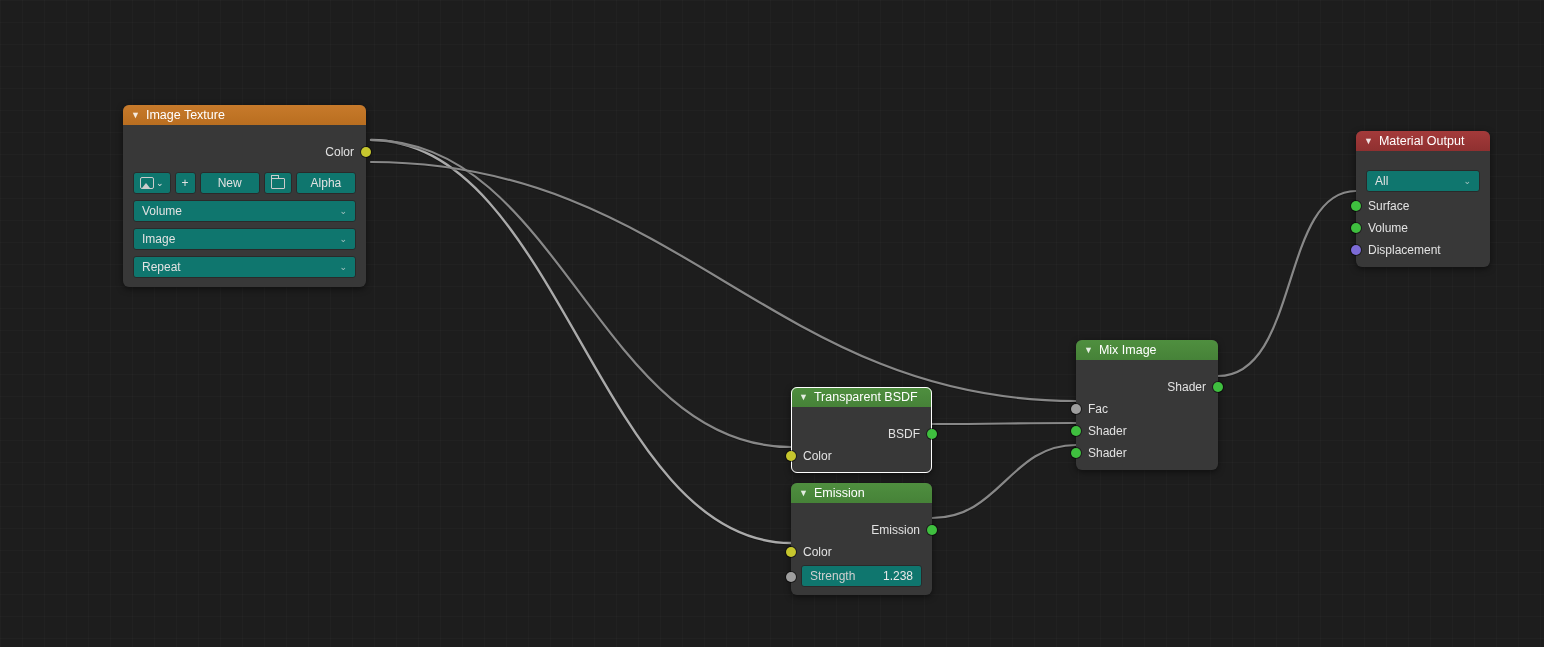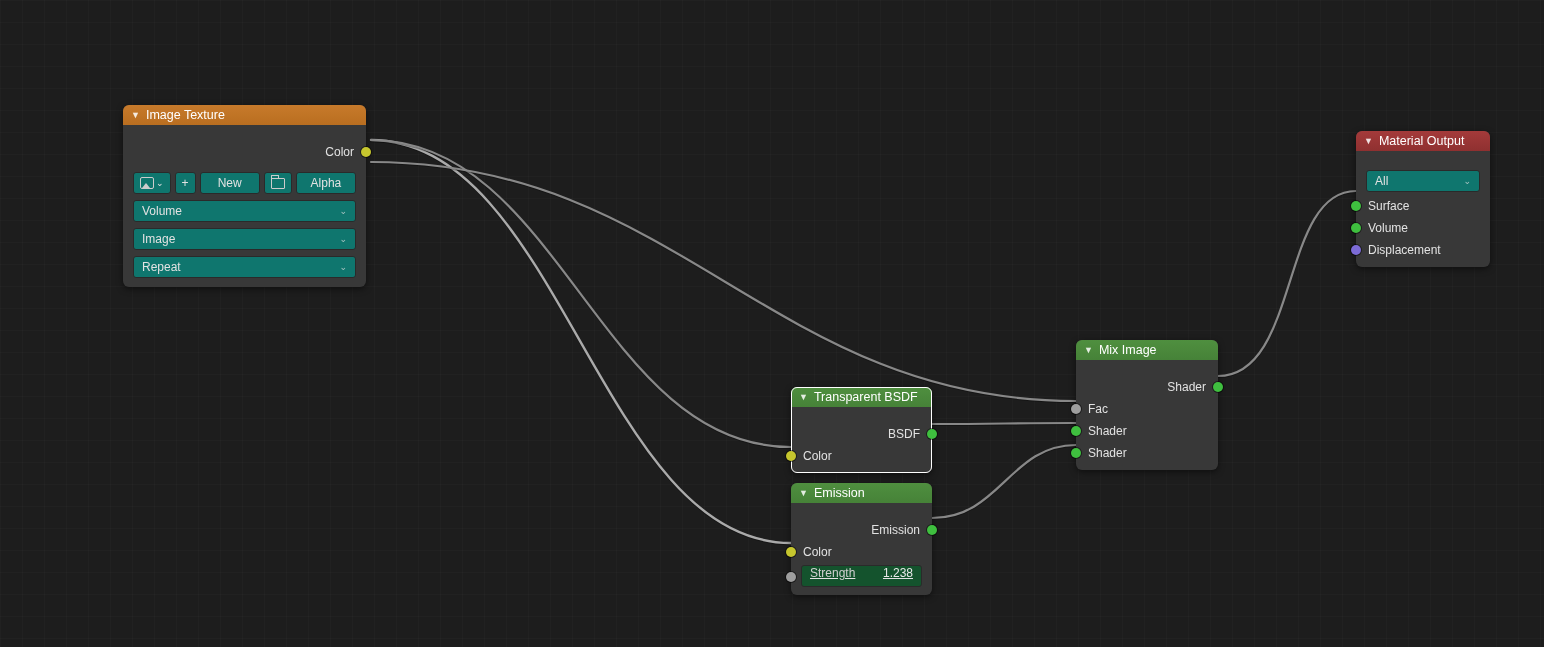--- a/index.html
+++ b/index.html
@@ -124,31 +124,31 @@
   }
   .btn.iconbtn { padding: 0 6px; }
   .btn.grow { flex: 1; justify-content: center; }
   .select {
     justify-content: space-between;
     width: 100%;
   }
   .select .chev { font-size: 9px; opacity: 0.7; margin-left: 6px; }
 
   .valuefield {
-    background: #14532d;
+    background: #0f766e;
     border: 1px solid #2a2a2a;
     border-radius: 3px;
     height: 20px;
     display: flex;
+    align-items: center;
     justify-content: space-between;
     padding: 0 8px;
     margin: 2px 10px;
     font-size: 12px;
     cursor: ew-resize;
-    text-decoration: underline;
   }
   .valuefield .lab { color:#d0d0d0; }
   .valuefield .val { color:#e8e8e8; }
 
   .ico-img {
     display:inline-block;
     width:14px;height:12px;
     position:relative;
   }
   .ico-img::before{

